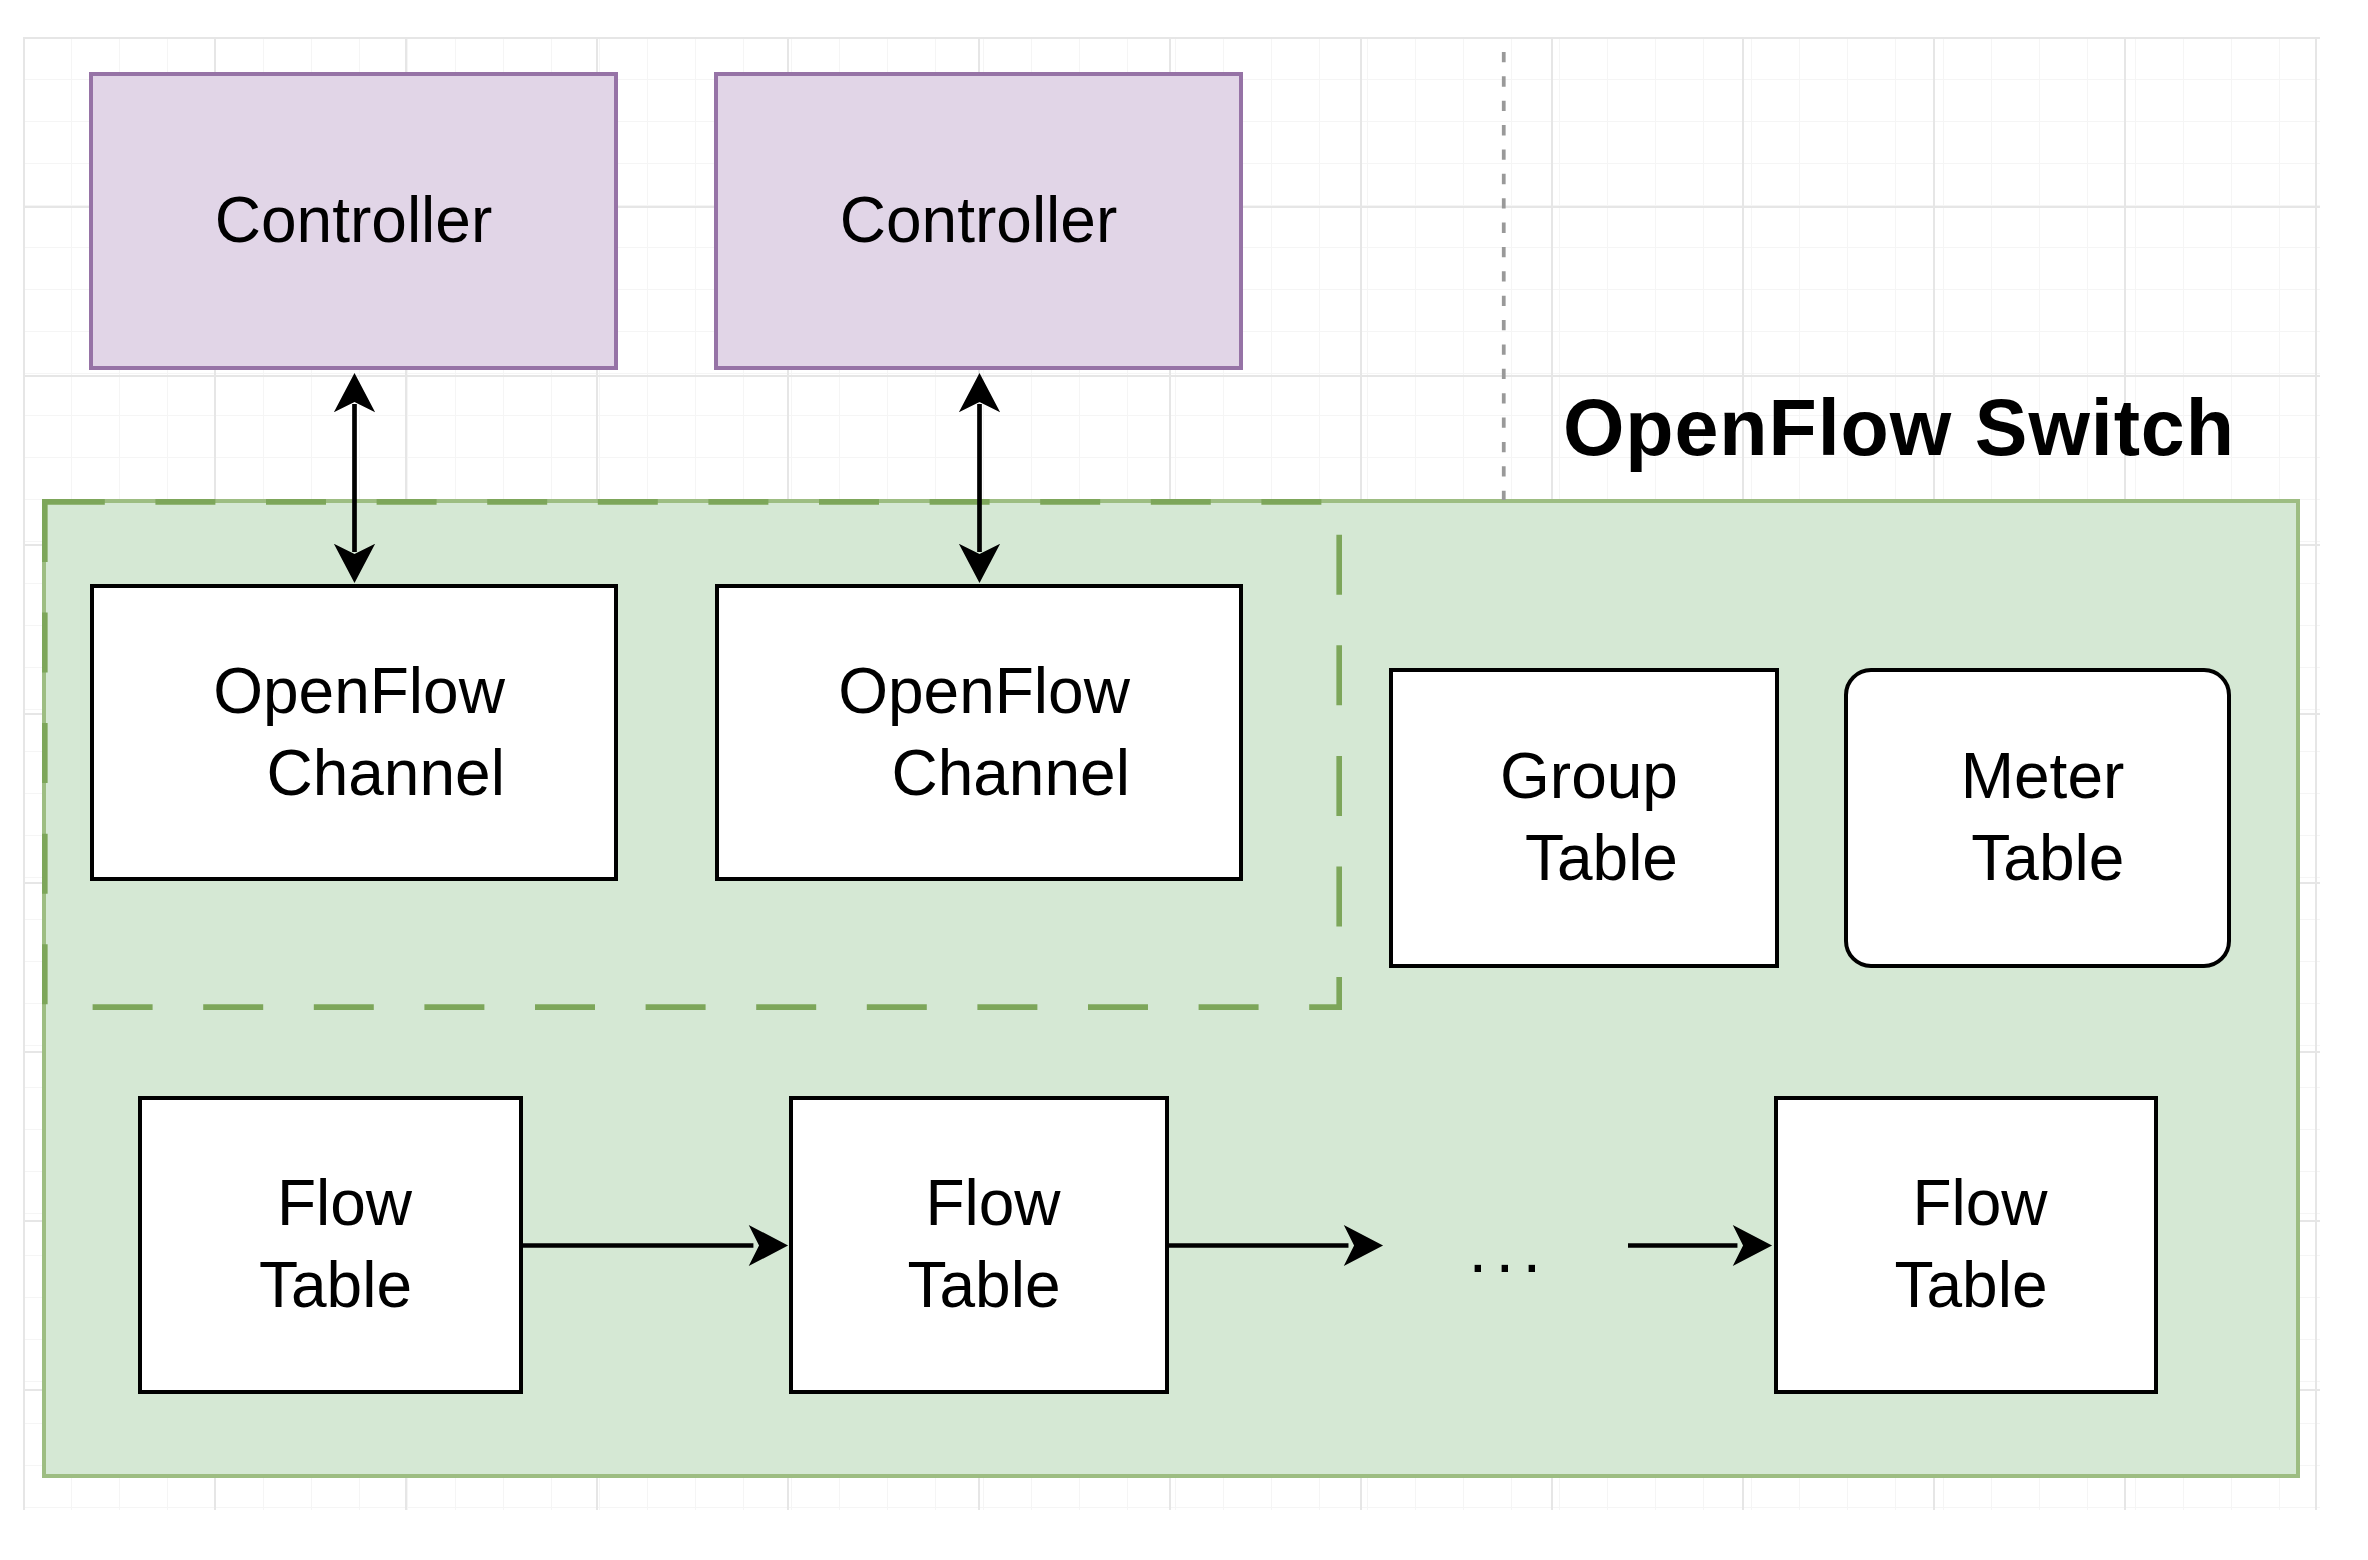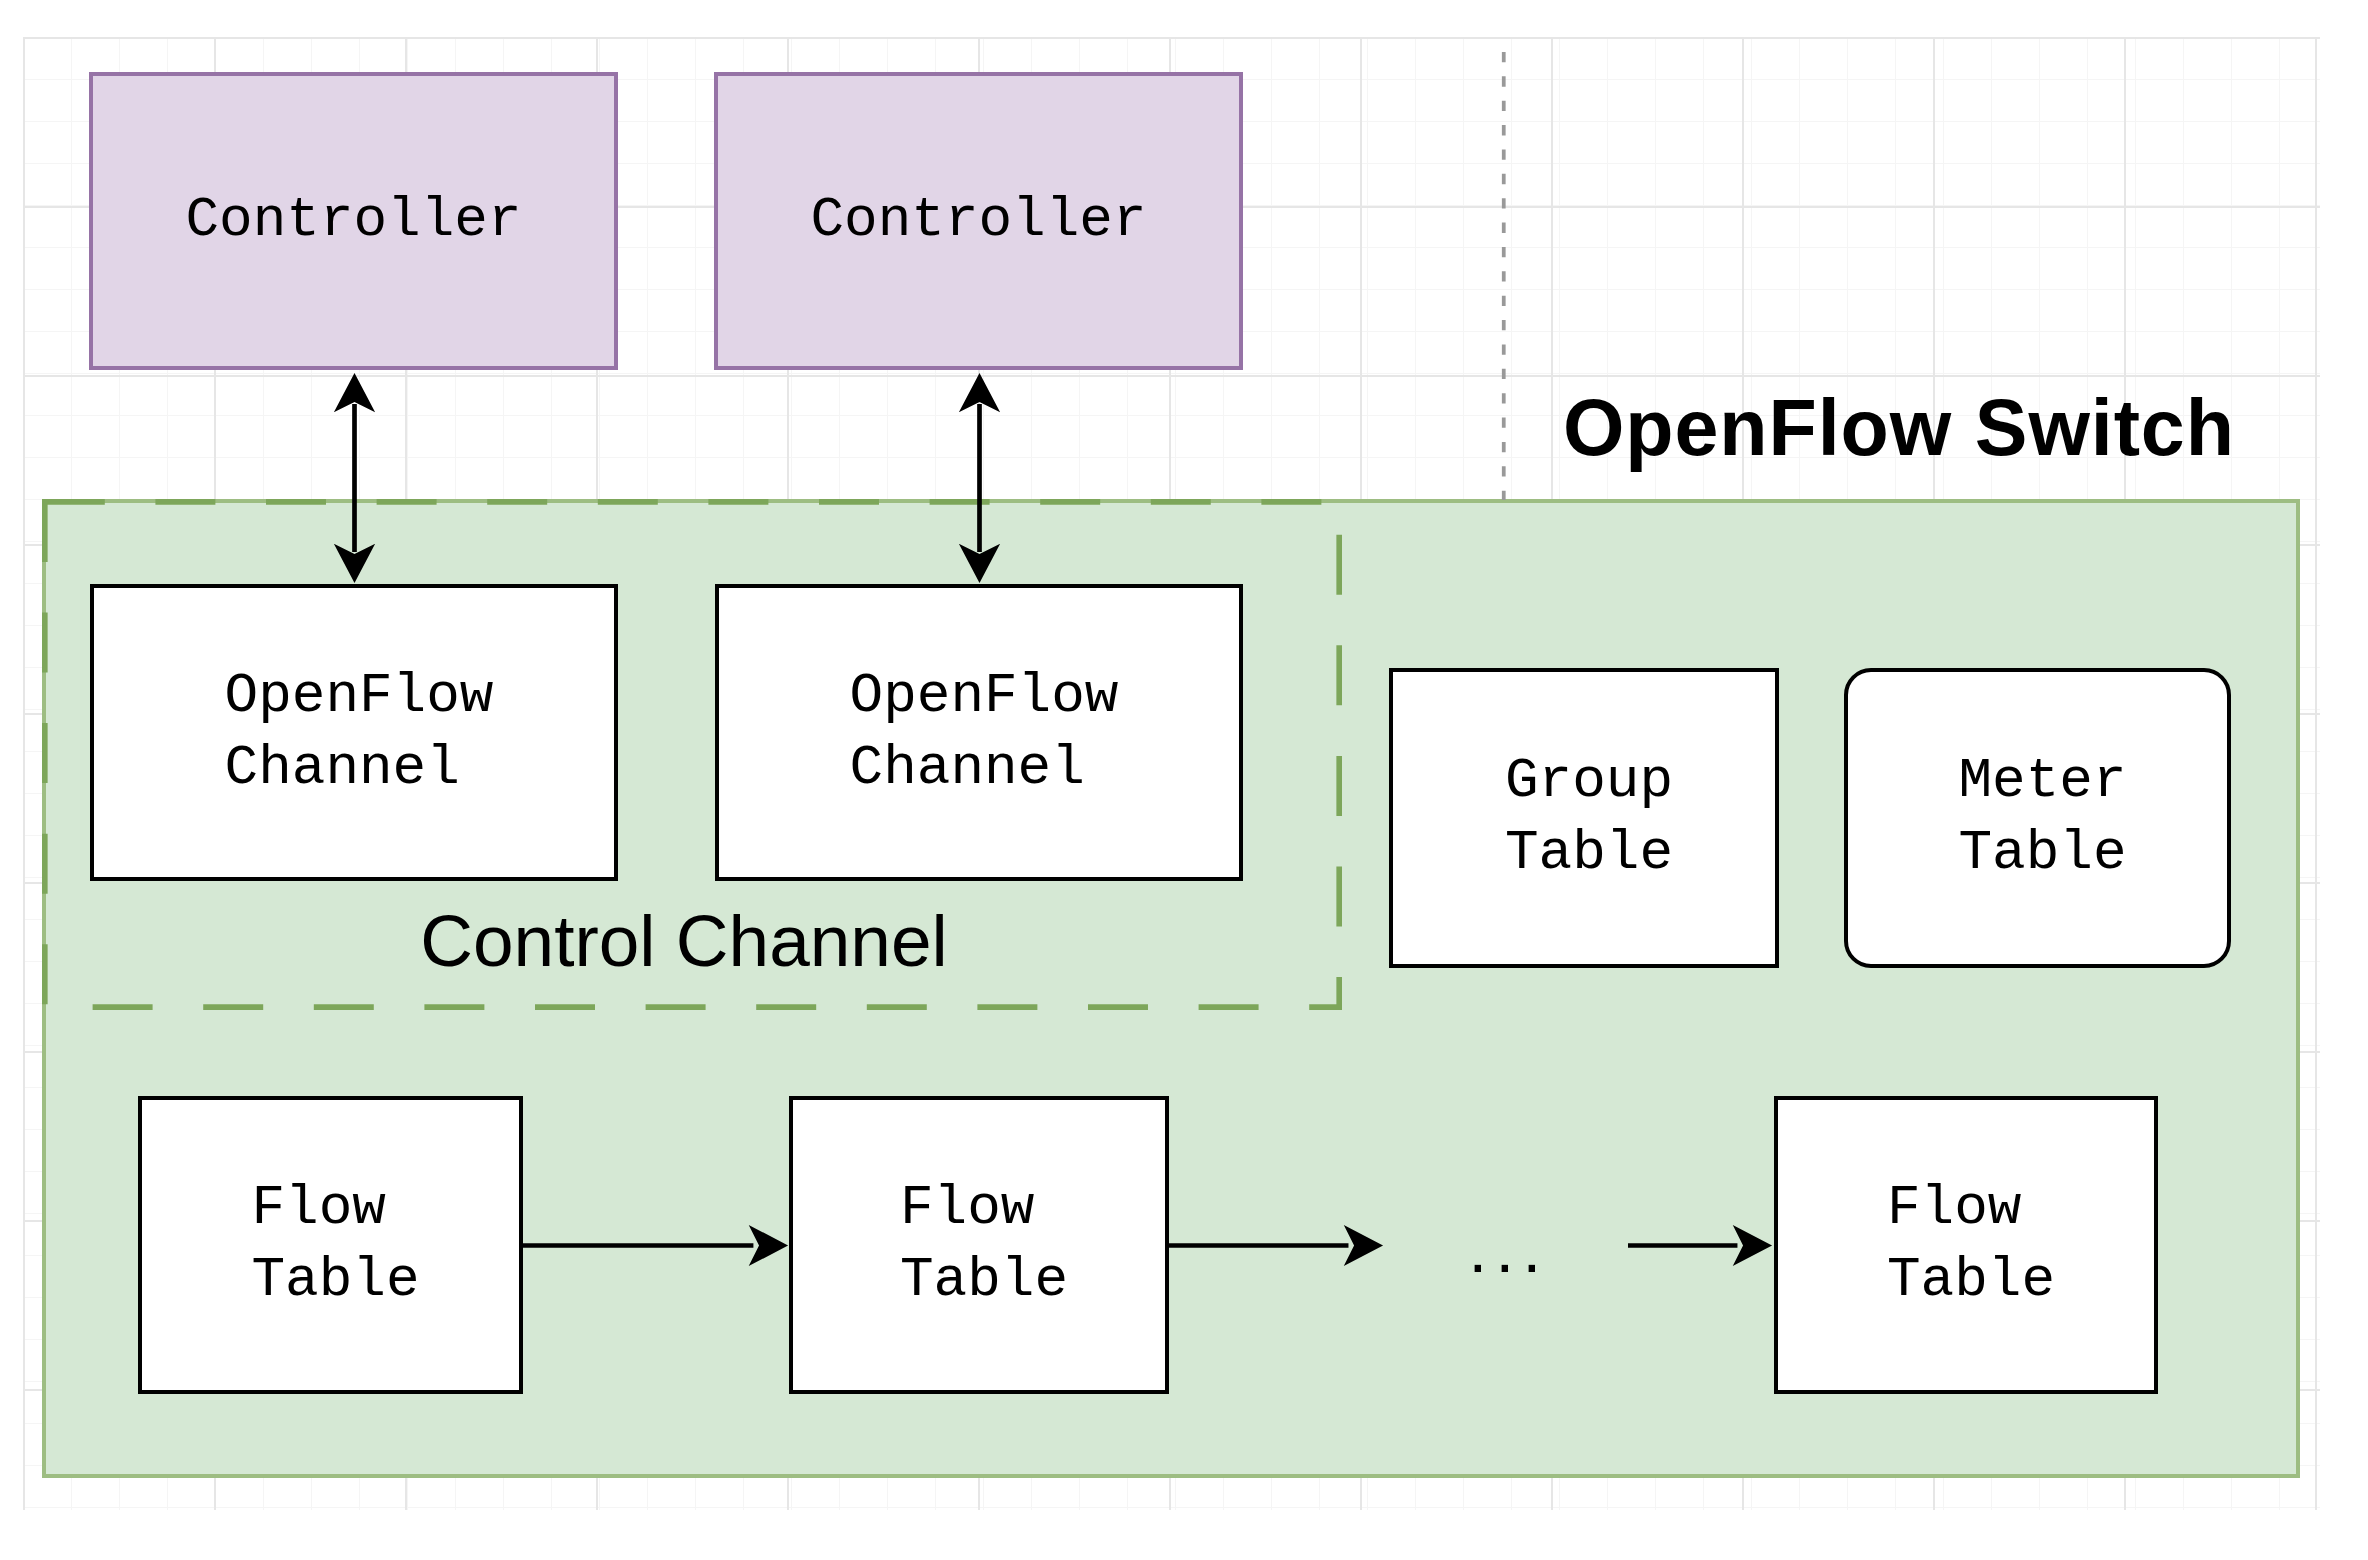--- a/index.html
+++ b/index.html
@@ -14,22 +14,22 @@
     background-image:
       linear-gradient(to right, var(--grid-major) 1.9px, transparent 1.9px),
       linear-gradient(to bottom, var(--grid-major) 1.9px, transparent 1.9px),
       linear-gradient(to right, var(--grid-minor) 0.9px, transparent 0.9px),
       linear-gradient(to bottom, var(--grid-minor) 0.9px, transparent 0.9px);
     background-size: 191px 100%, 100% 169px, 48px 100%, 100% 42px;
   }
   .node {
     position:absolute; box-sizing:border-box;
     display:flex; align-items:center; justify-content:center;
-    text-align:left; white-space:pre-line;
-    font-size:56px; line-height:1.28; color:var(--text-color);font-family:Liberation Mono, monospace;
+    text-align:right; white-space:pre-line;
+    font-size:64px; line-height:1.28; color:var(--text-color);
   }
   .purple-node { background:var(--purple-fill); border:4.7px solid var(--purple-border); }
   .white-node  { background:var(--node-fill);   border:4.7px solid var(--shape-line);padding-left:10px; }
   .switch-box {
     position:absolute; left:42px; top:499px; width:2258px; height:979px;
     box-sizing:border-box;
     background:var(--green-fill); border:4.7px solid var(--green-border);
   }
   .cc-svg    { position:absolute; left:42px; top:499px; }
   .cc-stroke { fill:none; stroke:var(--green-dash); stroke-width:6px; stroke-dasharray:64 54; }
@@ -80,21 +80,20 @@
     <line class="arrow-line" x1="25" y1="34" x2="25" y2="192"></line>
     <polygon class="arrow-head" points="25,1 3,43 25,32 47,43"></polygon>
     <polygon class="arrow-head" points="25,225 3,183 25,194 47,183"></polygon>
   </svg>
 
   <div class="node white-node" style="left:90px; top:584px; width:528px; height:297px;">OpenFlow
 Channel</div>
   <div class="node white-node" style="left:715px; top:584px; width:528px; height:297px;">OpenFlow
 Channel</div>
 
-  <div class="region-label cc-label">Control Channel</div>
 
   <div class="node white-node" style="left:1389px; top:668px; width:390px; height:300px;">Group
 Table</div>
   <div class="node white-node" style="left:1844px; top:668px; width:387px; height:300px;border-radius:27px;">Meter
 Table</div>
 
   <div class="node white-node" style="left:138px; top:1096px; width:385px; height:298px;">Flow
 Table</div>
   <div class="node white-node" style="left:789px; top:1096px; width:380px; height:298px;">Flow
 Table</div>

